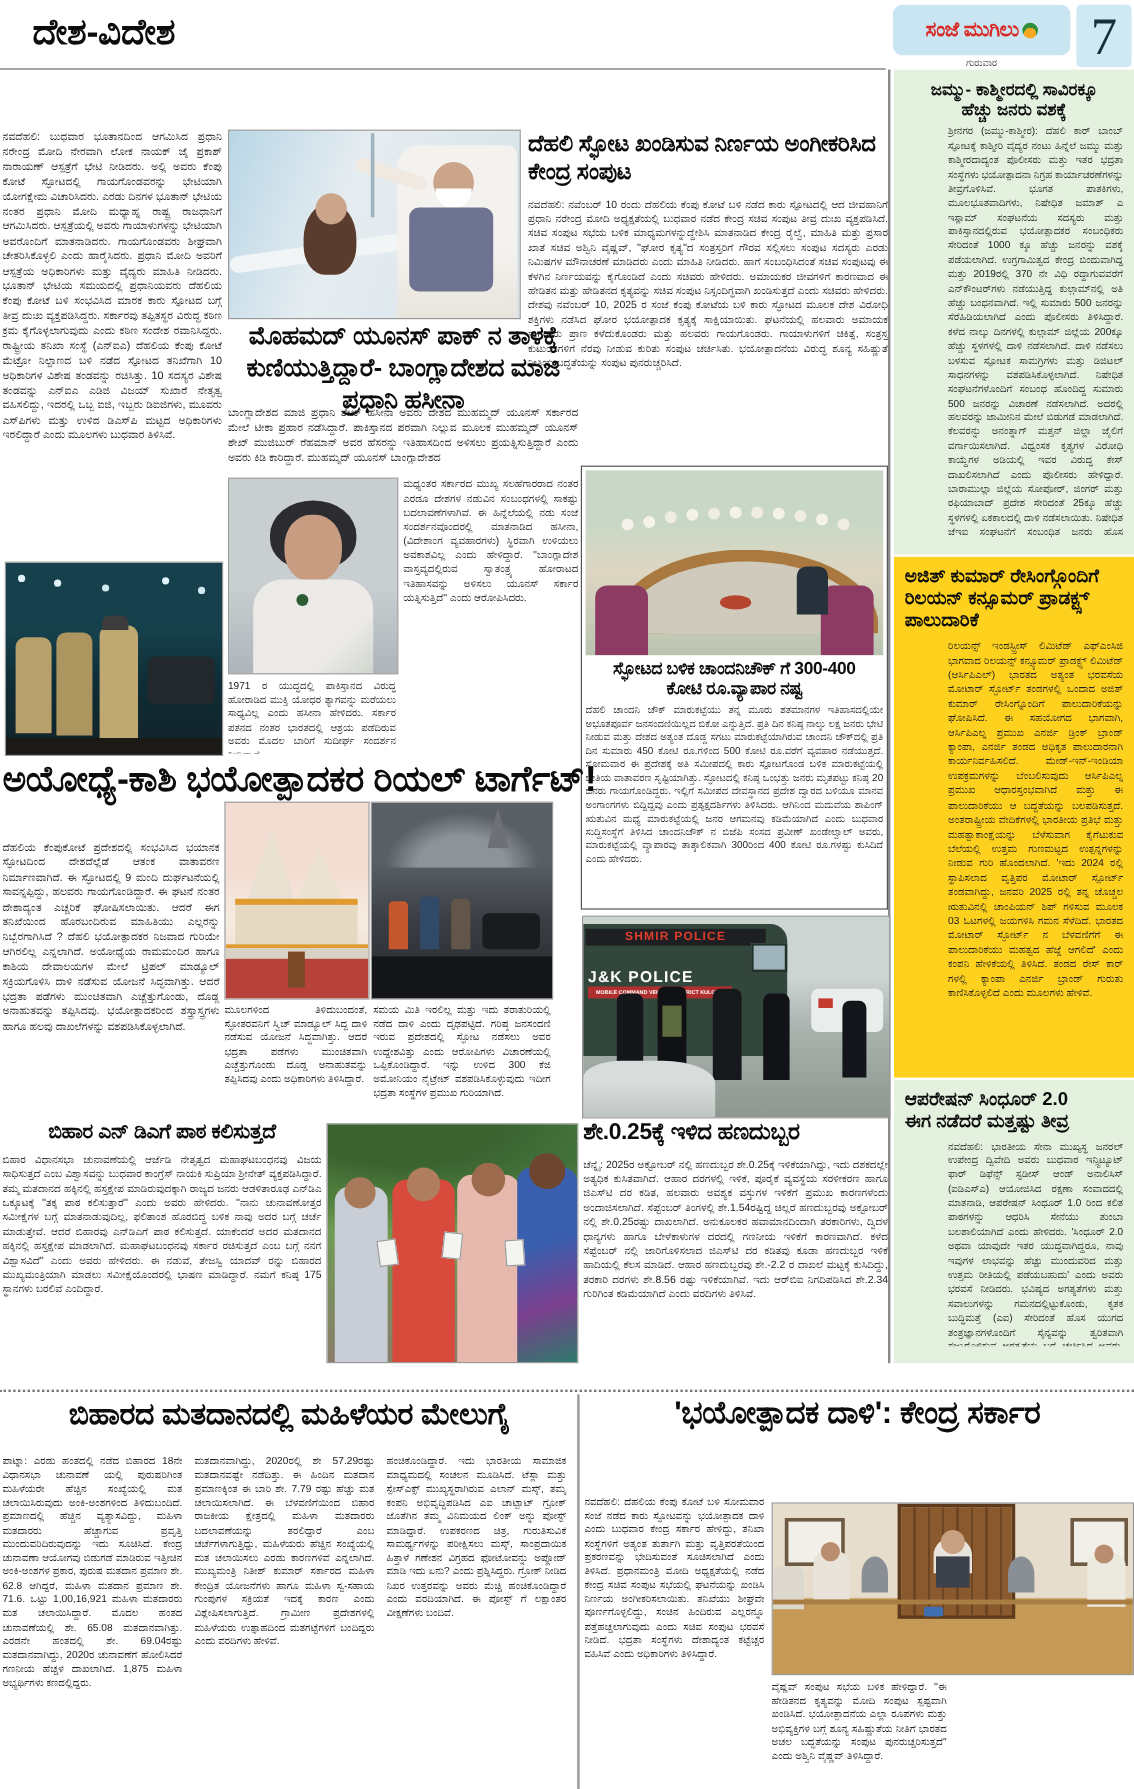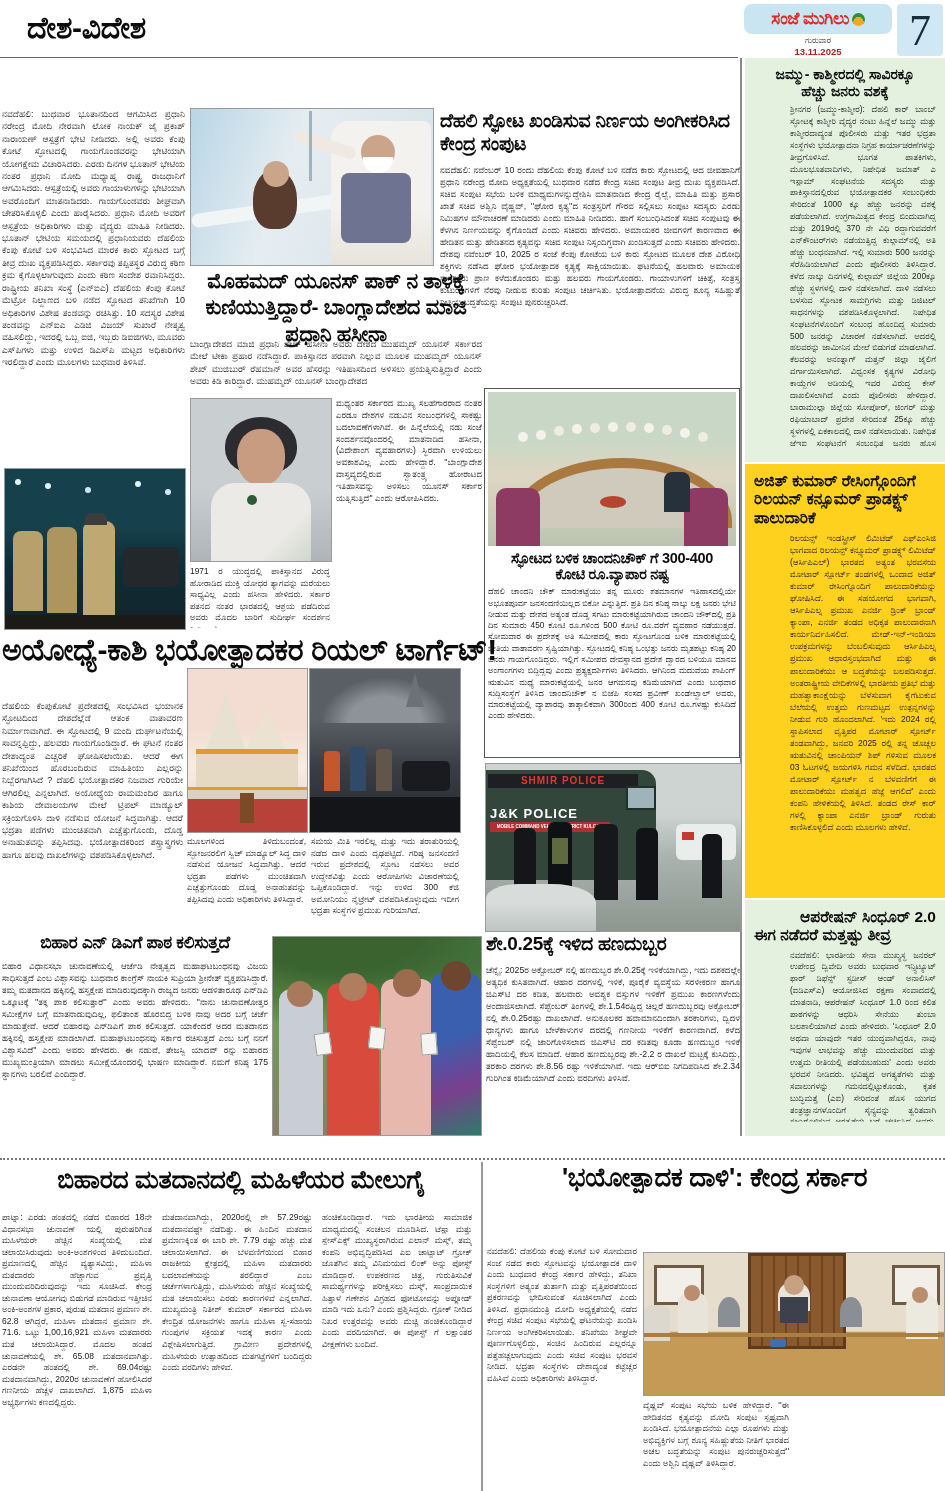--- a/index.html
+++ b/index.html
@@ -26,21 +26,21 @@
   .sb-body{font-size:8.4px;line-height:1.42;text-align:justify;color:#222;overflow:hidden;margin-top:5px;margin-left:36px;}
 </style>
 </head>
 <body>
 
 <div id="paper">
 
   <div class="abs hl" style="left:14px;top:12px;font-size:30px;margin-left:13px;">ದೇಶ-ವಿದೇಶ</div>
 
   <div class="abs" style="left:744px;top:4px;width:148px;height:52px;">
-    <div class="mast-box" style="width:148px;height:30px;text-align:right;">
+    <div class="mast-box" style="width:148px;height:42px;text-align:right;">
       <span class="mast-title">ಸಂಜೆ ಮುಗಿಲು</span>
       <span style="display:inline-block;width:13px;height:13px;border-radius:50%;background:radial-gradient(circle at 50% 70%, #f5a623 0 45%, #2f8f3a 46% 100%);"></span>
     </div>
     <div class="center" style="font-size:8px;margin-top:2px;color:#333;">ಗುರುವಾರ</div>
     <div class="center" style="font-size:9.5px;font-weight:700;color:#b22222;">13.11.2025</div>
   </div>
   <div class="abs pageno-box" style="left:897px;top:4px;width:46px;height:52px;">7</div>
 
   <div class="abs rule-h" style="left:0;top:57px;width:738px;"></div>
   <div class="abs" style="left:740px;top:58px;width:1.5px;height:1078px;background:#8a8a8a;"></div>
@@ -113,21 +113,21 @@
   <div class="abs photo" style="left:309px;top:668px;width:150px;height:163px;background:linear-gradient(180deg,#5a5f66 0 30%,#3a3e44 60%,#26282c 100%);">
     <div class="ph-el" style="left:10px;top:8px;width:130px;height:46px;background:radial-gradient(ellipse at 50% 100%,#8e939a 0 40%,transparent 70%);"></div>
     <div class="ph-el" style="left:96px;top:4px;width:18px;height:34px;background:#6d7076;clip-path:polygon(50% 0,100% 100%,0 100%);"></div>
     <div class="ph-el" style="left:14px;top:82px;width:16px;height:40px;background:#c5572f;border-radius:4px 4px 0 0;"></div>
     <div class="ph-el" style="left:40px;top:78px;width:16px;height:44px;background:#314a68;border-radius:4px 4px 0 0;"></div>
     <div class="ph-el" style="left:66px;top:80px;width:16px;height:42px;background:#62564a;border-radius:4px 4px 0 0;"></div>
     <div class="ph-el" style="left:92px;top:92px;width:48px;height:30px;background:#191b1e;border-radius:5px;"></div>
     <div class="ph-el" style="left:0;top:128px;width:150px;height:35px;background:#141518;"></div>
   </div>
 
-  <div class="abs small-txt" style="left:187px;top:836px;width:119px;height:96px;">ಮೂಲಗಳಿಂದ ತಿಳಿದುಬಂದಂತೆ, ಸ್ಫೋಜನರಲಿಗೆ ಸ್ವಿಚ್ ಮಾಡ್ಯೂಲ್ ಸಿದ್ಧ ದಾಳಿ ನಡೆಸುವ ಯೋಜನೆ ಸಿದ್ಧವಾಗಿತ್ತು. ಆದರೆ ಭದ್ರತಾ ಪಡೆಗಳು ಮುಂಚಿತವಾಗಿ ಎಚ್ಚೆತ್ತುಗೊಂಡು ದೊಡ್ಡ ಅನಾಹುತವನ್ನು ತಪ್ಪಿಸಿದವು ಎಂದು ಅಧಿಕಾರಿಗಳು ತಿಳಿಸಿದ್ದಾರೆ.</div>
+  <div class="abs small-txt" style="left:187px;top:836px;width:119px;height:96px;">ಮೂಲಗಳಿಂದ ತಿಳಿದುಬಂದಂತೆ, ಸ್ಫೋತರವನಿಗೆ ಸ್ವಿಚ್ ಮಾಡ್ಯೂಲ್ ಸಿದ್ಧ ದಾಳಿ ನಡೆಸುವ ಯೋಜನೆ ಸಿದ್ಧವಾಗಿತ್ತು. ಆದರೆ ಭದ್ರತಾ ಪಡೆಗಳು ಮುಂಚಿತವಾಗಿ ಎಚ್ಚೆತ್ತುಗೊಂಡು ದೊಡ್ಡ ಅನಾಹುತವನ್ನು ತಪ್ಪಿಸಿದವು ಎಂದು ಅಧಿಕಾರಿಗಳು ತಿಳಿಸಿದ್ದಾರೆ.</div>
   <div class="abs small-txt" style="left:311px;top:836px;width:148px;height:96px;">ಸಮಯ ಮಿತಿ ಇರಲಿಲ್ಲ ಮತ್ತು ಇದು ತರಾತುರಿಯಲ್ಲಿ ನಡೆದ ದಾಳಿ ಎಂದು ದೃಢಪಟ್ಟಿದೆ. ಗರಿಷ್ಠ ಜನಸಂದಣಿ ಇರುವ ಪ್ರದೇಶದಲ್ಲಿ ಸ್ಫೋಟ ನಡೆಸಲು ಅವರ ಉದ್ದೇಶವಿತ್ತು ಎಂದು ಆರೋಪಿಗಳು ವಿಚಾರಣೆಯಲ್ಲಿ ಒಪ್ಪಿಕೊಂಡಿದ್ದಾರೆ. ಇನ್ನು ಉಳಿದ 300 ಕೆಜಿ ಅಮೋನಿಯಂ ನೈಟ್ರೇಟ್ ವಶಪಡಿಸಿಕೊಳ್ಳುವುದು ಇದೀಗ ಭದ್ರತಾ ಸಂಸ್ಥೆಗಳ ಪ್ರಮುಖ ಗುರಿಯಾಗಿದೆ.</div>
 
   <div class="abs photo" style="left:485px;top:763px;width:255px;height:167px;background:linear-gradient(180deg,#cdd4d2 0 30%,#aab3ae 55%,#8e9690 100%);">
     <div class="ph-el" style="left:0;top:6px;width:170px;height:110px;background:#33463c;border-radius:0 14px 0 0;"></div>
     <div class="ph-el" style="left:2px;top:10px;width:150px;height:14px;background:#1d1f22;color:#e03c2e;font-weight:800;font-size:10px;text-align:center;line-height:14px;letter-spacing:1px;">SHMIR POLICE</div>
     <div class="ph-el" style="left:4px;top:42px;width:150px;height:16px;color:#ffffff;font-weight:800;font-size:13px;letter-spacing:1px;">J&amp;K POLICE</div>
     <div class="ph-el" style="left:4px;top:58px;width:120px;height:10px;background:#b03030;color:#fff;font-size:4.5px;font-weight:700;text-align:center;line-height:10px;overflow:hidden;">MOBILE COMMAND VEHICLE DISTRICT KULGAM</div>
     <div class="ph-el" style="left:140px;top:22px;width:26px;height:20px;background:#9fb3bb;border:2px solid #22302a;"></div>
     <div class="ph-el" style="left:190px;top:60px;width:60px;height:36px;background:#e9edec;border-radius:6px;"></div>
     <div class="ph-el" style="left:196px;top:68px;width:12px;height:8px;background:#c23b2e;"></div>
@@ -166,21 +166,21 @@
     <div class="sb-hl center" style="font-size:14px;">ಹೆಚ್ಚು ಜನರು ವಶಕ್ಕೆ</div>
     <div class="sb-body" style="height:348px;">ಶ್ರೀನಗರ (ಜಮ್ಮು-ಕಾಶ್ಮೀರ): ದೆಹಲಿ ಕಾರ್ ಬಾಂಬ್ ಸ್ಫೋಟಕ್ಕೆ ಕಾಶ್ಮೀರಿ ವೈದ್ಯರ ನಂಟು ಹಿನ್ನೆಲೆ ಜಮ್ಮು ಮತ್ತು ಕಾಶ್ಮೀರದಾದ್ಯಂತ ಪೊಲೀಸರು ಮತ್ತು ಇತರ ಭದ್ರತಾ ಸಂಸ್ಥೆಗಳು ಭಯೋತ್ಪಾದನಾ ನಿಗ್ರಹ ಕಾರ್ಯಾಚರಣೆಗಳನ್ನು ತೀವ್ರಗೊಳಿಸಿವೆ. ಭೂಗತ ಪಾತಕಿಗಳು, ಮೂಲಭೂತವಾದಿಗಳು, ನಿಷೇಧಿತ ಜಮಾತ್ ಎ ಇಸ್ಲಾಮ್ ಸಂಘಟನೆಯ ಸದಸ್ಯರು ಮತ್ತು ಪಾಕಿಸ್ತಾನದಲ್ಲಿರುವ ಭಯೋತ್ಪಾದಕರ ಸಂಬಂಧಿಕರು ಸೇರಿದಂತೆ 1000 ಕ್ಕೂ ಹೆಚ್ಚು ಜನರನ್ನು ವಶಕ್ಕೆ ಪಡೆಯಲಾಗಿದೆ. ಉಗ್ರಗಾಮಿತ್ವದ ಕೇಂದ್ರ ಬಿಂದುವಾಗಿದ್ದ ಮತ್ತು 2019ರಲ್ಲಿ 370 ನೇ ವಿಧಿ ರದ್ದಾಗುವವರೆಗೆ ಎನ್‌ಕೌಂಟರ್‌ಗಳು ನಡೆಯುತ್ತಿದ್ದ ಕುಲ್ಗಾಮ್‌ನಲ್ಲಿ ಅತಿ ಹೆಚ್ಚು ಬಂಧನವಾಗಿದೆ. ಇಲ್ಲಿ ಸುಮಾರು 500 ಜನರನ್ನು ಸೆರೆಹಿಡಿಯಲಾಗಿದೆ ಎಂದು ಪೊಲೀಸರು ತಿಳಿಸಿದ್ದಾರೆ. ಕಳೆದ ನಾಲ್ಕು ದಿನಗಳಲ್ಲಿ ಕುಲ್ಗಾಮ್ ಜಿಲ್ಲೆಯ 200ಕ್ಕೂ ಹೆಚ್ಚು ಸ್ಥಳಗಳಲ್ಲಿ ದಾಳಿ ನಡೆಸಲಾಗಿದೆ. ದಾಳಿ ನಡೆಸಲು ಬಳಸುವ ಸ್ಫೋಟಕ ಸಾಮಗ್ರಿಗಳು ಮತ್ತು ಡಿಜಿಟಲ್ ಸಾಧನಗಳನ್ನು ವಶಪಡಿಸಿಕೊಳ್ಳಲಾಗಿದೆ. ನಿಷೇಧಿತ ಸಂಘಟನೆಗಳೊಂದಿಗೆ ಸಂಬಂಧ ಹೊಂದಿದ್ದ ಸುಮಾರು 500 ಜನರನ್ನು ವಿಚಾರಣೆ ನಡೆಸಲಾಗಿದೆ. ಅದರಲ್ಲಿ ಹಲವರನ್ನು ಜಾಮೀನಿನ ಮೇಲೆ ಬಿಡುಗಡೆ ಮಾಡಲಾಗಿದೆ. ಕೆಲವರನ್ನು ಅನಂತ್ನಾಗ್ ಮತ್ತನ್ ಜಿಲ್ಲಾ ಜೈಲಿಗೆ ವರ್ಗಾಯಿಸಲಾಗಿದೆ. ವಿಧ್ವಂಸಕ ಕೃತ್ಯಗಳ ವಿರೋಧಿ ಕಾಯ್ದೆಗಳ ಅಡಿಯಲ್ಲಿ ಇವರ ವಿರುದ್ಧ ಕೇಸ್ ದಾಖಲಿಸಲಾಗಿದೆ ಎಂದು ಪೊಲೀಸರು ಹೇಳಿದ್ದಾರೆ. ಬಾರಾಮುಲ್ಲಾ ಜಿಲ್ಲೆಯ ಸೋಪೋರ್, ಜಿಂಗರ್ ಮತ್ತು ರಫಿಯಾಬಾದ್ ಪ್ರದೇಶ ಸೇರಿದಂತೆ 25ಕ್ಕೂ ಹೆಚ್ಚು ಸ್ಥಳಗಳಲ್ಲಿ ಏಕಕಾಲದಲ್ಲಿ ದಾಳಿ ನಡೆಸಲಾಯಿತು. ನಿಷೇಧಿತ ಜೆಇಐ ಸಂಘಟನೆಗೆ ಸಂಬಂಧಿತ ಜನರು ಹೊಸ ಸಂಘಟನೆಗಳ ಅಡಿಯಲ್ಲಿ ಚಟುವಟಿಕೆಗಳನ್ನು ಪುನರುಜ್ಜೀವನಗೊಳಿಸಲು ಪ್ರಯತ್ನಿಸುತ್ತಿದ್ದಾರೆ ಎಂಬ ಗುಪ್ತಚರ ಮಾಹಿತಿಯ ಆಧಾರದ ಮೇಲೆ ಈ ಕ್ರಮ ಕೈಗೊಳ್ಳಲಾಗಿದೆ ಎಂದು ಪೊಲೀಸರು ತಿಳಿಸಿದ್ದಾರೆ.</div>
   </div>
 
   <div class="abs yellow-box" style="left:745px;top:464px;width:200px;height:434px;">
     <div class="sb-hl" style="font-size:15.5px;">ಅಜಿತ್ ಕುಮಾರ್ ರೇಸಿಂಗ್ಗೊಂದಿಗೆ ರಿಲಯನ್ ಕನ್ಸೂಮರ್ ಪ್ರಾಡಕ್ಟ್ಸ್ ಪಾಲುದಾರಿಕೆ</div>
     <div class="sb-body" style="height:356px;font-size:8.5px;">ರಿಲಯನ್ಸ್ ಇಂಡಸ್ಟ್ರೀಸ್ ಲಿಮಿಟೆಡ್ ಎಫ್ಎಂಸಿಜಿ ಭಾಗವಾದ ರಿಲಯನ್ಸ್ ಕನ್ಸ್ಯೂಮರ್ ಪ್ರಾಡಕ್ಟ್ಸ್ ಲಿಮಿಟೆಡ್ (ಆರ್ಸಿಪಿಎಲ್) ಭಾರತದ ಅತ್ಯಂತ ಭರವಸೆಯ ಮೋಟಾರ್ ಸ್ಪೋರ್ಟ್ ತಂಡಗಳಲ್ಲಿ ಒಂದಾದ ಅಜಿತ್ ಕುಮಾರ್ ರೇಸಿಂಗ್ನೊಂದಿಗೆ ಪಾಲುದಾರಿಕೆಯನ್ನು ಘೋಷಿಸಿದೆ. ಈ ಸಹಯೋಗದ ಭಾಗವಾಗಿ, ಆರ್ಸಿಪಿಎಲ್ನ ಪ್ರಮುಖ ಎನರ್ಜಿ ಡ್ರಿಂಕ್ ಬ್ರಾಂಡ್ ಕ್ಯಾಂಪಾ, ಎನರ್ಜಿ ತಂಡದ ಅಧಿಕೃತ ಪಾಲುದಾರನಾಗಿ ಕಾರ್ಯನಿರ್ವಹಿಸಲಿದೆ. ಮೇಡ್-ಇನ್-ಇಂಡಿಯಾ ಉಪಕ್ರಮಗಳನ್ನು ಬೆಂಬಲಿಸುವುದು ಆರ್ಸಿಪಿಎಲ್ನ ಪ್ರಮುಖ ಆಧಾರಸ್ತಂಭವಾಗಿದೆ ಮತ್ತು ಈ ಪಾಲುದಾರಿಕೆಯು ಆ ಬದ್ಧತೆಯನ್ನು ಬಲಪಡಿಸುತ್ತದೆ. ಅಂತರಾಷ್ಟ್ರೀಯ ವೇದಿಕೆಗಳಲ್ಲಿ ಭಾರತೀಯ ಪ್ರತಿಭೆ ಮತ್ತು ಮಹತ್ವಾಕಾಂಕ್ಷೆಯನ್ನು ಬೆಳೆಸುವಾಗ ಕೈಗೆಟುಕುವ ಬೆಲೆಯಲ್ಲಿ ಉತ್ತಮ ಗುಣಮಟ್ಟದ ಉತ್ಪನ್ನಗಳನ್ನು ನೀಡುವ ಗುರಿ ಹೊಂದಲಾಗಿದೆ. 'ಇದು 2024 ರಲ್ಲಿ ಸ್ಥಾಪಿಸಲಾದ ವೃತ್ತಿಪರ ಮೋಟಾರ್ ಸ್ಪೋರ್ಟ್ ತಂಡವಾಗಿದ್ದು, ಜನವರಿ 2025 ರಲ್ಲಿ ತನ್ನ ಚೊಚ್ಚಲ ಋತುವಿನಲ್ಲಿ ಚಾಂಪಿಯನ್ ಶಿಪ್ ಗಳಿಸುವ ಮೂಲಕ 03 ಓಟಗಳಲ್ಲಿ ಜಯಗಳಿಸಿ ಗಮನ ಸೆಳೆದಿದೆ. ಭಾರತದ ಮೋಟಾರ್ ಸ್ಪೋರ್ಟ್ ನ ಬೆಳವಣಿಗೆಗೆ ಈ ಪಾಲುದಾರಿಕೆಯು ಮಹತ್ವದ ಹೆಜ್ಜೆ ಆಗಲಿದೆ' ಎಂದು ಕಂಪನಿ ಹೇಳಿಕೆಯಲ್ಲಿ ತಿಳಿಸಿದೆ. ತಂಡದ ರೇಸ್ ಕಾರ್ ಗಳಲ್ಲಿ ಕ್ಯಾಂಪಾ ಎನರ್ಜಿ ಬ್ರಾಂಡ್ ಗುರುತು ಕಾಣಿಸಿಕೊಳ್ಳಲಿದೆ ಎಂದು ಮೂಲಗಳು ಹೇಳಿವೆ.</div>
   </div>
 
   <div class="abs green-box" style="left:745px;top:900px;width:200px;height:236px;">
-    <div class="sb-hl" style="font-size:15.5px;text-align:right;">ಆಪರೇಷನ್ ಸಿಂಧೂರ್ 2.0</div>
+    <div class="sb-hl" style="font-size:15.5px;">ಆಪರೇಷನ್ ಸಿಂಧೂರ್ 2.0</div>
     <div class="sb-hl" style="font-size:15.5px;">ಈಗ ನಡೆದರೆ ಮತ್ತಷ್ಟು ತೀವ್ರ</div>
     <div class="sb-body" style="height:172px;">ನವದೆಹಲಿ: ಭಾರತೀಯ ಸೇನಾ ಮುಖ್ಯಸ್ಥ ಜನರಲ್ ಉಪೇಂದ್ರ ದ್ವಿವೇದಿ ಅವರು ಬುಧವಾರ ಇನ್ಸ್ಟಿಟ್ಯೂಟ್ ಫಾರ್ ಡಿಫೆನ್ಸ್ ಸ್ಟಡೀಸ್ ಆಂಡ್ ಅನಾಲಿಸಿಸ್ (ಐಡಿಎಸ್ಎ) ಆಯೋಜಿಸಿದ ರಕ್ಷಣಾ ಸಂವಾದದಲ್ಲಿ ಮಾತನಾಡಿ, ಆಪರೇಷನ್ ಸಿಂಧೂರ್ 1.0 ರಿಂದ ಕಲಿತ ಪಾಠಗಳನ್ನು ಆಧರಿಸಿ ಸೇನೆಯು ತುಂಬಾ ಬಲಶಾಲಿಯಾಗಿದೆ ಎಂದು ಹೇಳಿದರು. 'ಸಿಂಧೂರ್ 2.0 ಅಥವಾ ಯಾವುದೇ ಇತರ ಯುದ್ಧವಾಗಿದ್ದರೂ, ನಾವು ಇವುಗಳ ಲಾಭವನ್ನು ಹೆಚ್ಚು ಮುಂದುವರಿದ ಮತ್ತು ಉತ್ತಮ ರೀತಿಯಲ್ಲಿ ಪಡೆಯಬಹುದು' ಎಂದು ಅವರು ಭರವಸೆ ನೀಡಿದರು. ಭವಿಷ್ಯದ ಅಗತ್ಯತೆಗಳು ಮತ್ತು ಸವಾಲುಗಳನ್ನು ಗಮನದಲ್ಲಿಟ್ಟುಕೊಂಡು, ಕೃತಕ ಬುದ್ಧಿಮತ್ತೆ (ಎಐ) ಸೇರಿದಂತೆ ಹೊಸ ಯುಗದ ತಂತ್ರಜ್ಞಾನಗಳೊಂದಿಗೆ ಸೈನ್ಯವನ್ನು ತ್ವರಿತವಾಗಿ ಸಜ್ಜುಗೊಳಿಸುವ ಅಗತ್ಯತೆಯ ಬಗ್ಗೆ ಚರ್ಚಿಸಿದ ಅವರು, ಭೌಗೋಳಿಕ ಪರಿಸ್ಥಿತಿಗಳು ಮತ್ತು ಅಗತ್ಯಗಳನ್ನು ಗಮನದಲ್ಲಿಟ್ಟುಕೊಂಡು ತಂತ್ರಜ್ಞಾನಗಳ ಏಕೀಂದ್ರೀಕರಣಕ್ಕೆ ಒತ್ತು ನೀಡಿದರು.</div>
   </div>
 
   <div class="abs rule-dot" style="left:0;top:1158px;width:945px;"></div>
 
   <div class="abs hl center" style="left:2px;top:1166px;width:478px;font-size:25px;">ಬಿಹಾರದ ಮತದಾನದಲ್ಲಿ ಮಹಿಳೆಯರ ಮೇಲುಗೈ</div>
   <div class="abs small-txt" style="left:2px;top:1212px;width:150px;height:274px;">ಪಾಟ್ನಾ: ಎರಡು ಹಂತದಲ್ಲಿ ನಡೆದ ಬಿಹಾರದ 18ನೇ ವಿಧಾನಸಭಾ ಚುನಾವಣೆ ಯಲ್ಲಿ ಪುರುಷರಿಗಿಂತ ಮಹಿಳೆಯರೇ ಹೆಚ್ಚಿನ ಸಂಖ್ಯೆಯಲ್ಲಿ ಮತ ಚಲಾಯಿಸಿರುವುದು ಅಂಕಿ-ಅಂಶಗಳಿಂದ ತಿಳಿದುಬಂದಿದೆ. ಪ್ರಮಾಣದಲ್ಲಿ ಹೆಚ್ಚಿನ ವ್ಯತ್ಯಾಸವಿದ್ದು, ಮಹಿಳಾ ಮತದಾರರು ಹೆಚ್ಚಾಗುವ ಪ್ರವೃತ್ತಿ ಮುಂದುವರಿದಿರುವುದನ್ನು ಇದು ಸೂಚಿಸಿದೆ. ಕೇಂದ್ರ ಚುನಾವಣಾ ಆಯೋಗವು ಬಿಡುಗಡೆ ಮಾಡಿರುವ ಇತ್ತೀಚಿನ ಅಂಕಿ-ಅಂಶಗಳ ಪ್ರಕಾರ, ಪುರುಷ ಮತದಾನ ಪ್ರಮಾಣ ಶೇ. 62.8 ಆಗಿದ್ದರೆ, ಮಹಿಳಾ ಮತದಾನ ಪ್ರಮಾಣ ಶೇ. 71.6. ಒಟ್ಟು 1,00,16,921 ಮಹಿಳಾ ಮತದಾರರು ಮತ ಚಲಾಯಿಸಿದ್ದಾರೆ. ಮೊದಲ ಹಂತದ ಚುನಾವಣೆಯಲ್ಲಿ ಶೇ. 65.08 ಮತದಾನವಾಗಿತ್ತು. ಎರಡನೇ ಹಂತದಲ್ಲಿ ಶೇ. 69.04ರಷ್ಟು ಮತದಾನವಾಗಿದ್ದು, 2020ರ ಚುನಾವಣೆಗೆ ಹೋಲಿಸಿದರೆ ಗಣನೀಯ ಹೆಚ್ಚಳ ದಾಖಲಾಗಿದೆ. 1,875 ಮಹಿಳಾ ಅಭ್ಯರ್ಥಿಗಳು ಕಣದಲ್ಲಿದ್ದರು.</div>
   <div class="abs small-txt" style="left:162px;top:1212px;width:150px;height:274px;">ಮತದಾನವಾಗಿದ್ದು, 2020ರಲ್ಲಿ ಶೇ 57.29ರಷ್ಟು ಮತದಾನವಷ್ಟೇ ನಡೆದಿತ್ತು. ಈ ಹಿಂದಿನ ಮತದಾನ ಪ್ರಮಾಣಕ್ಕಿಂತ ಈ ಬಾರಿ ಶೇ. 7.79 ರಷ್ಟು ಹೆಚ್ಚು ಮತ ಚಲಾಯಿಸಲಾಗಿದೆ. ಈ ಬೆಳವಣಿಗೆಯಿಂದ ಬಿಹಾರ ರಾಜಕೀಯ ಕ್ಷೇತ್ರದಲ್ಲಿ ಮಹಿಳಾ ಮತದಾರರು ಬದಲಾವಣೆಯನ್ನು ತರಲಿದ್ದಾರೆ ಎಂಬ ಚರ್ಚೆಗಳಾಗುತ್ತಿದ್ದು, ಮಹಿಳೆಯರು ಹೆಚ್ಚಿನ ಸಂಖ್ಯೆಯಲ್ಲಿ ಮತ ಚಲಾಯಿಸಲು ಎರಡು ಕಾರಣಗಳಿವೆ ಎನ್ನಲಾಗಿದೆ. ಮುಖ್ಯಮಂತ್ರಿ ನಿತೀಶ್ ಕುಮಾರ್ ಸರ್ಕಾರದ ಮಹಿಳಾ ಕೇಂದ್ರಿತ ಯೋಜನೆಗಳು ಹಾಗೂ ಮಹಿಳಾ ಸ್ವ-ಸಹಾಯ ಗುಂಪುಗಳ ಸಕ್ರಿಯತೆ ಇದಕ್ಕೆ ಕಾರಣ ಎಂದು ವಿಶ್ಲೇಷಿಸಲಾಗುತ್ತಿದೆ. ಗ್ರಾಮೀಣ ಪ್ರದೇಶಗಳಲ್ಲಿ ಮಹಿಳೆಯರು ಉತ್ಸಾಹದಿಂದ ಮತಗಟ್ಟೆಗಳಿಗೆ ಬಂದಿದ್ದರು ಎಂದು ವರದಿಗಳು ಹೇಳಿವೆ.</div>
   <div class="abs small-txt" style="left:322px;top:1212px;width:150px;height:274px;">ಹಂಚಿಕೊಂಡಿದ್ದಾರೆ. ಇದು ಭಾರತೀಯ ಸಾಮಾಜಿಕ ಮಾಧ್ಯಮದಲ್ಲಿ ಸಂಚಲನ ಮೂಡಿಸಿದೆ. ಟೆಸ್ಲಾ ಮತ್ತು ಸ್ಪೇಸ್ಎಕ್ಸ್ ಮುಖ್ಯಸ್ಥರಾಗಿರುವ ಎಲಾನ್ ಮಸ್ಕ್, ತಮ್ಮ ಕಂಪನಿ ಅಭಿವೃದ್ಧಿಪಡಿಸಿದ ಎಐ ಚಾಟ್ಬಾಟ್ ಗ್ರೋಕ್ ಜೊತೆಗಿನ ತಮ್ಮ ವಿನಿಮಯದ ಲಿಂಕ್ ಅನ್ನು ಪೋಸ್ಟ್ ಮಾಡಿದ್ದಾರೆ. ಉಪಕರಣದ ಚಿತ್ರ, ಗುರುತಿಸುವಿಕೆ ಸಾಮರ್ಥ್ಯಗಳನ್ನು ಪರೀಕ್ಷಿಸಲು ಮಸ್ಕ್, ಸಾಂಪ್ರದಾಯಿಕ ಹಿತ್ತಾಳೆ ಗಣೇಶನ ವಿಗ್ರಹದ ಫೋಟೋವನ್ನು ಅಪ್ಲೋಡ್ ಮಾಡಿ ಇದು ಏನು? ಎಂದು ಪ್ರಶ್ನಿಸಿದ್ದರು. ಗ್ರೋಕ್ ನೀಡಿದ ನಿಖರ ಉತ್ತರವನ್ನು ಅವರು ಮೆಚ್ಚಿ ಹಂಚಿಕೊಂಡಿದ್ದಾರೆ ಎಂದು ವರದಿಯಾಗಿದೆ. ಈ ಪೋಸ್ಟ್ ಗೆ ಲಕ್ಷಾಂತರ ವೀಕ್ಷಣೆಗಳು ಬಂದಿವೆ.</div>

